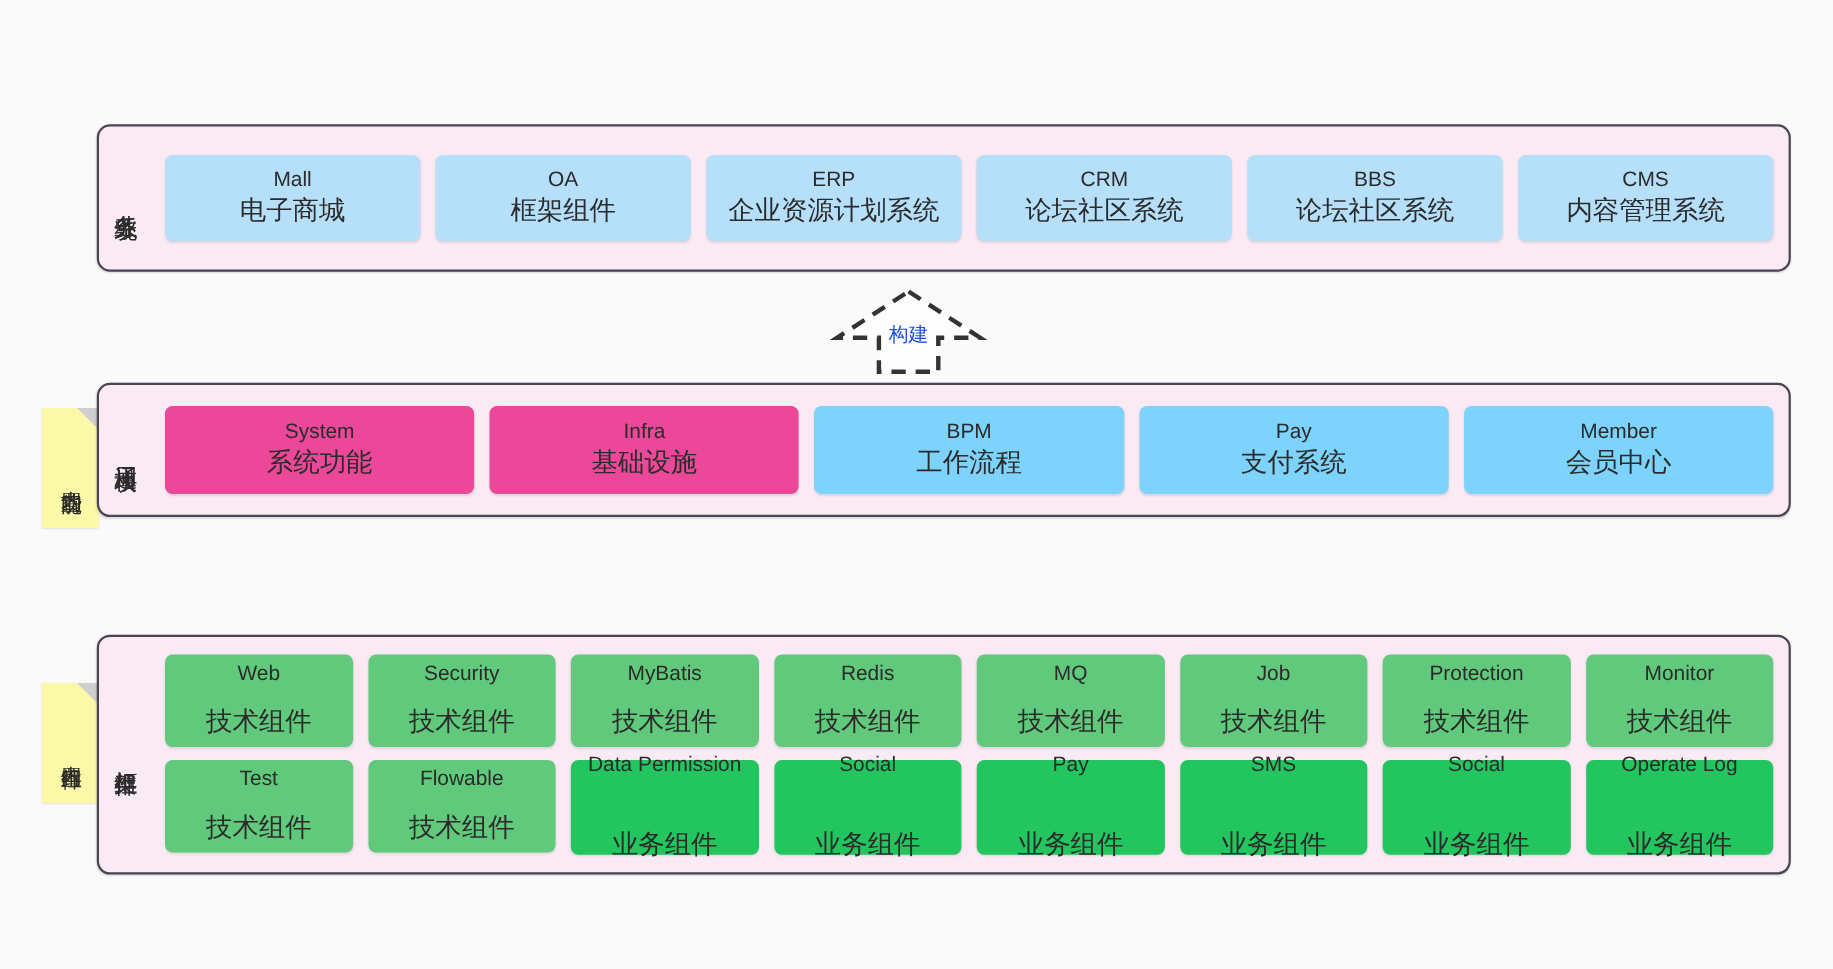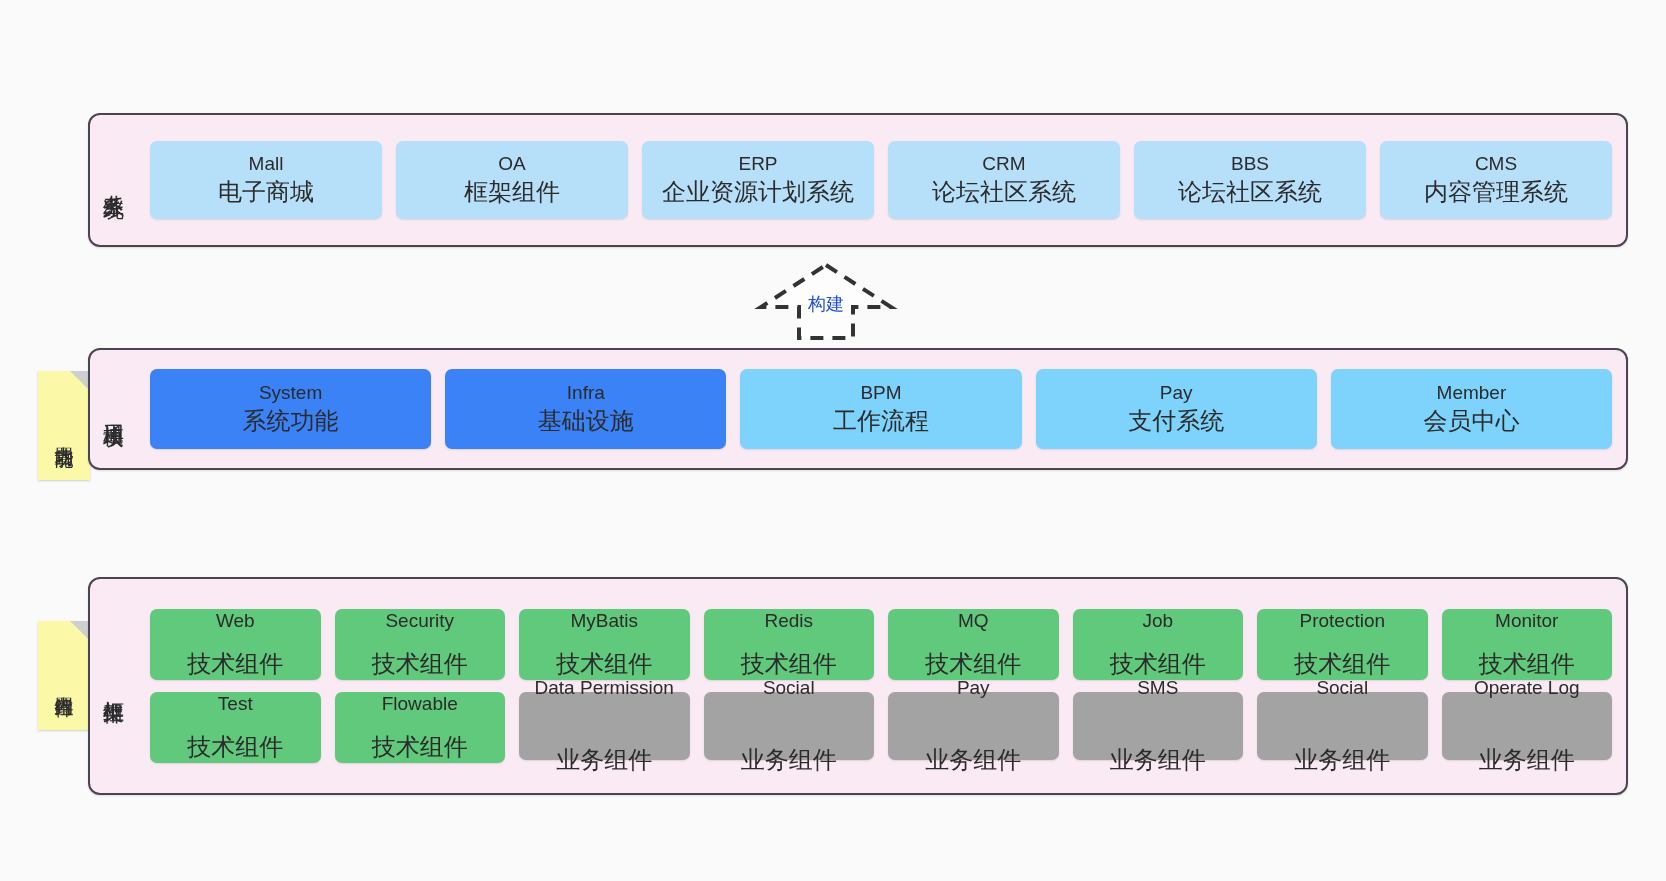--- a/index.html
+++ b/index.html
@@ -88,24 +88,24 @@
     line-height: 1.28;
     padding: 6px 4px;
     box-sizing: border-box;
     color: #2b2b2b;
     box-shadow: 0 1px 2px rgba(0,0,0,0.10);
   }
   .card .t1 { font-size: 19px; }
   .card .t2 { font-size: 24px; }
 
   .card.blue        { background: #b6dffa; height: 78px; }
-  .card.red         { background: #3b82f6; height: 80px; }
+  .card.red         { background: #ec4899; height: 80px; }
   .card.pink        { background: #7dd3fc; height: 80px; }
-  .card.green       { background: #61c97c; height: 71px; gap: 16px; }
-  .card.lightgreen  { background: #a3a3a3; height: 68px; gap: 44px; }
+  .card.green       { background: #61c97c; height: 84px; gap: 16px; }
+  .card.lightgreen  { background: #22c55e; height: 86px; gap: 44px; }
 
   
   .note {
     position: absolute;
     width: 52px;
     background: #fbf8a8;
     box-shadow: 0 1px 2px rgba(0,0,0,0.18);
     display: flex;
     align-items: center;
     justify-content: center;

